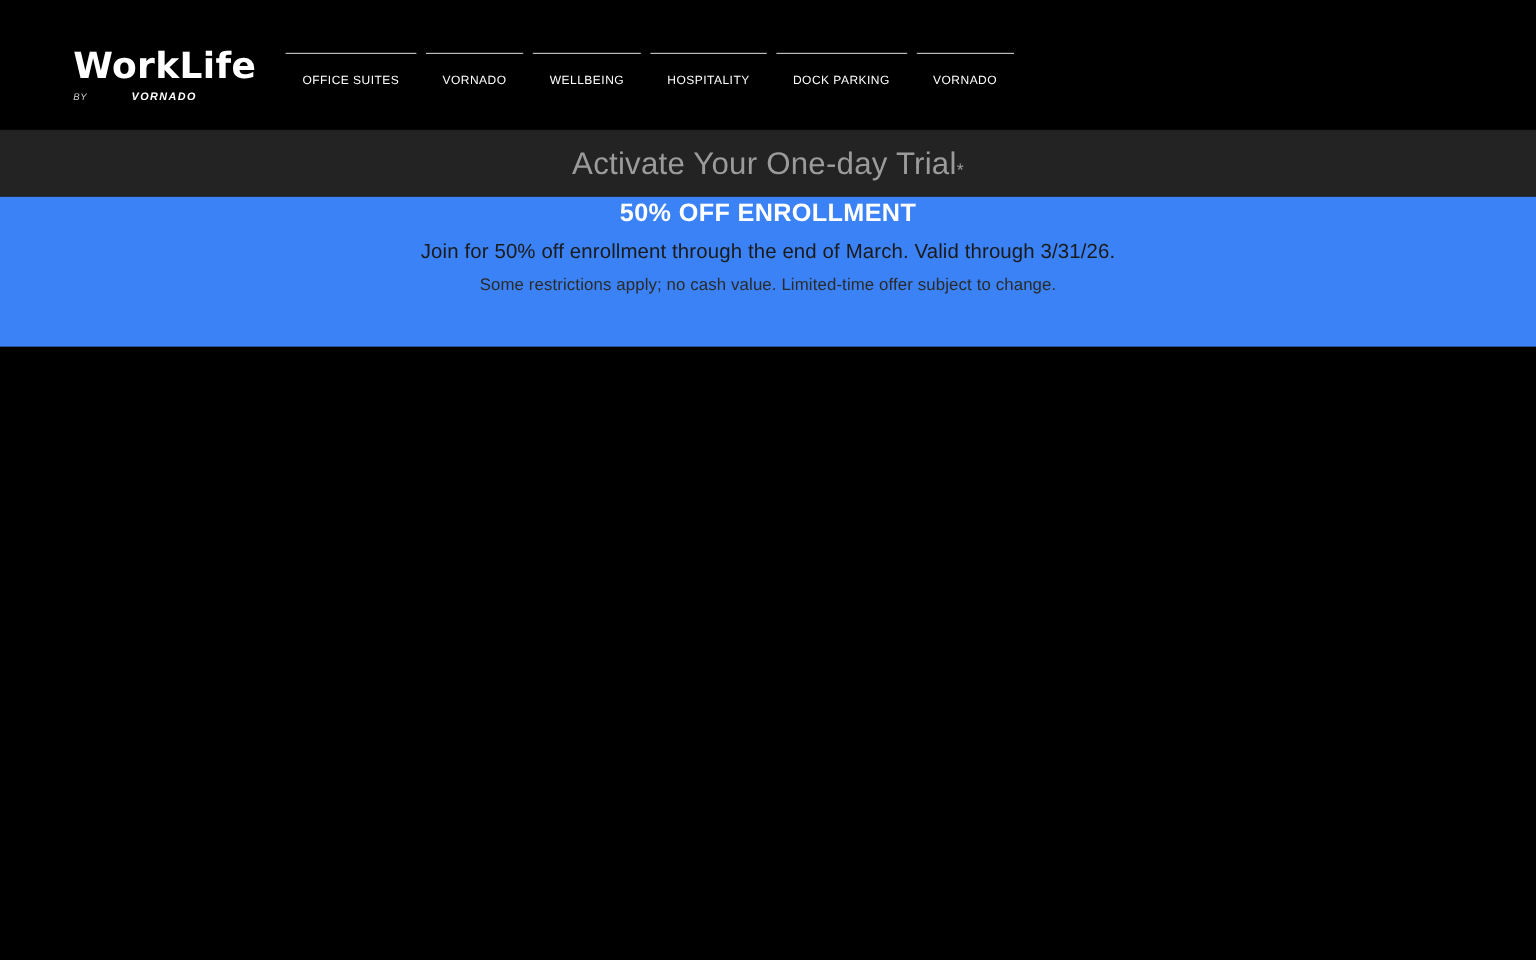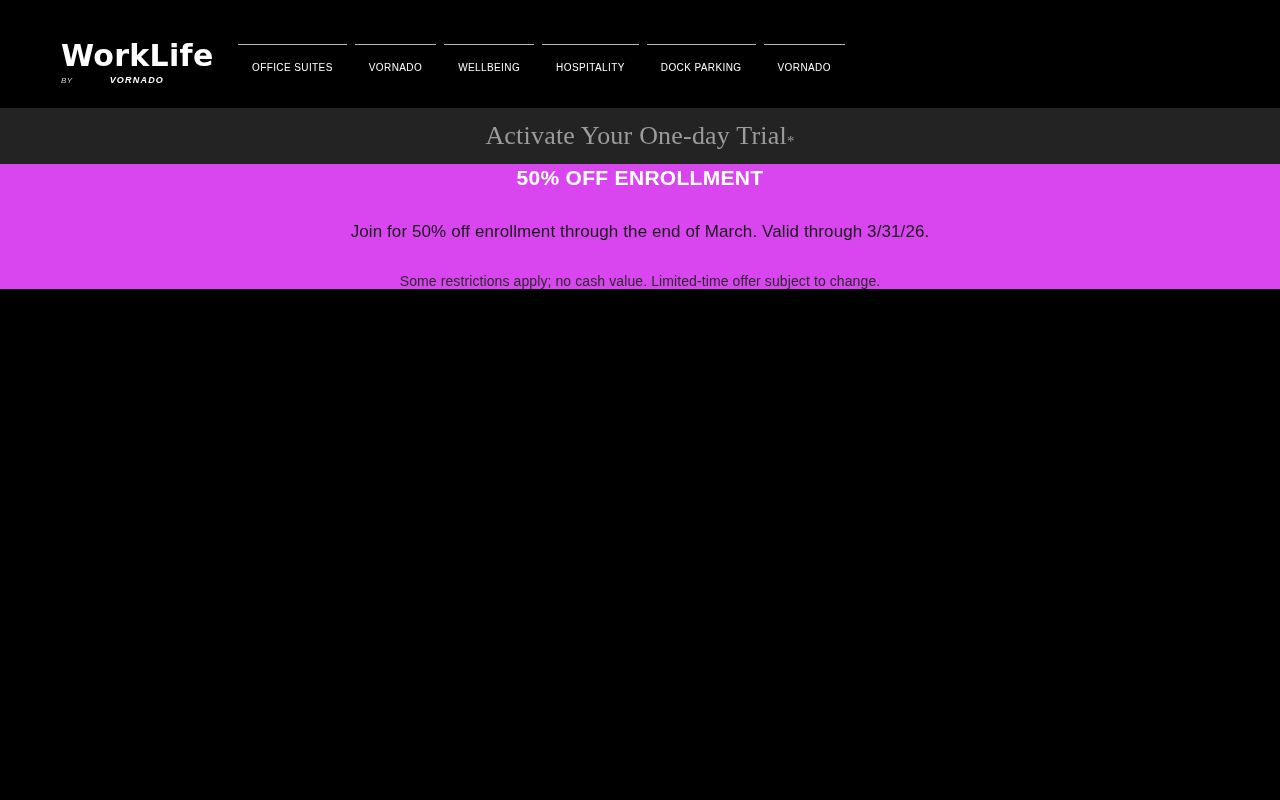--- a/index.html
+++ b/index.html
@@ -95,38 +95,38 @@
     background: #232323;
     display: flex;
     align-items: center;
     justify-content: center;
     cursor: pointer;
   }
   .trial-text {
     color: #9b9b9b;
     font-size: 26px;
     letter-spacing: 0.2px;
-    font-family: Liberation Serif, serif;
+    font-family: Liberation Sans, sans-serif;
   }
   .trial-text .asterisk {
     font-size: 15px;
     vertical-align: baseline;
     position: relative;
     top: 2px;
   }
 
   
   .promo-banner {
     width: 1280px;
     height: 125px;
-    background: #d946ef;
+    background: #3b82f6;
     display: flex;
     flex-direction: column;
     align-items: center;
-    justify-content: space-between;
+    justify-content: flex-start;
     padding-top: 2px;
   }
   .promo-title {
     color: #ffffff;
     font-size: 21px;
     font-weight: bold;
     letter-spacing: 0.3px;
     margin-bottom: 10px;
   }
   .promo-line {

